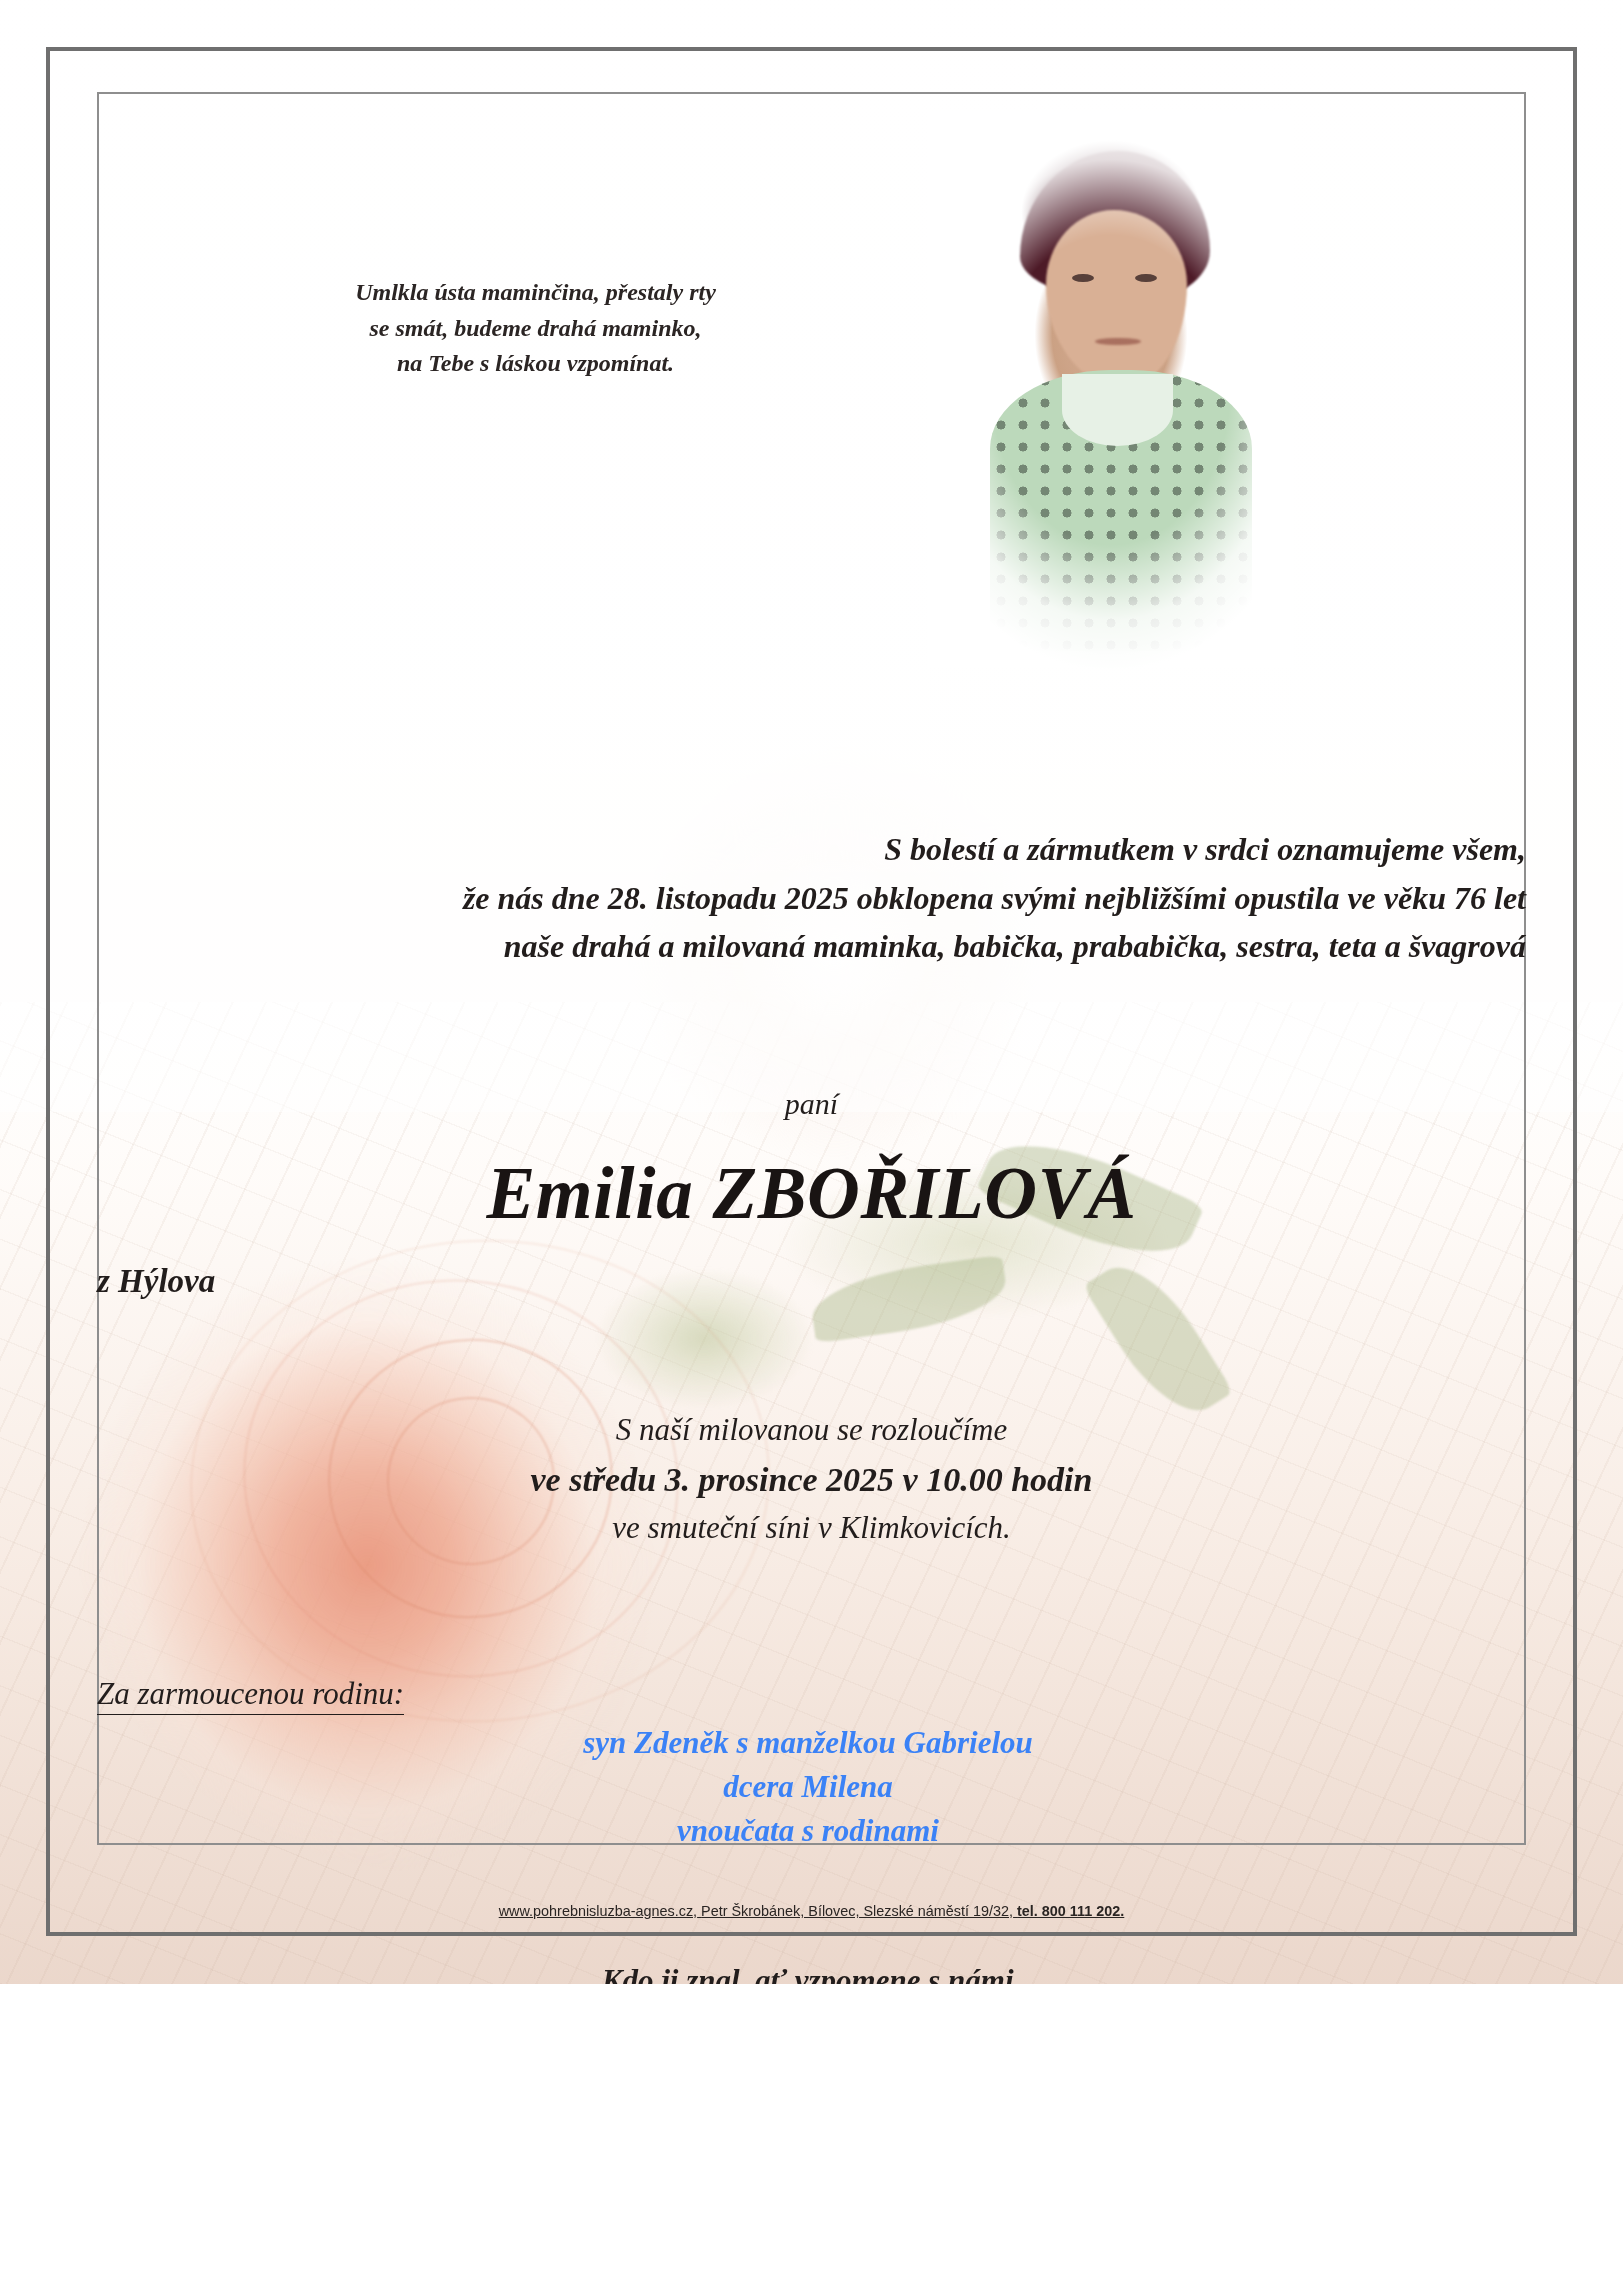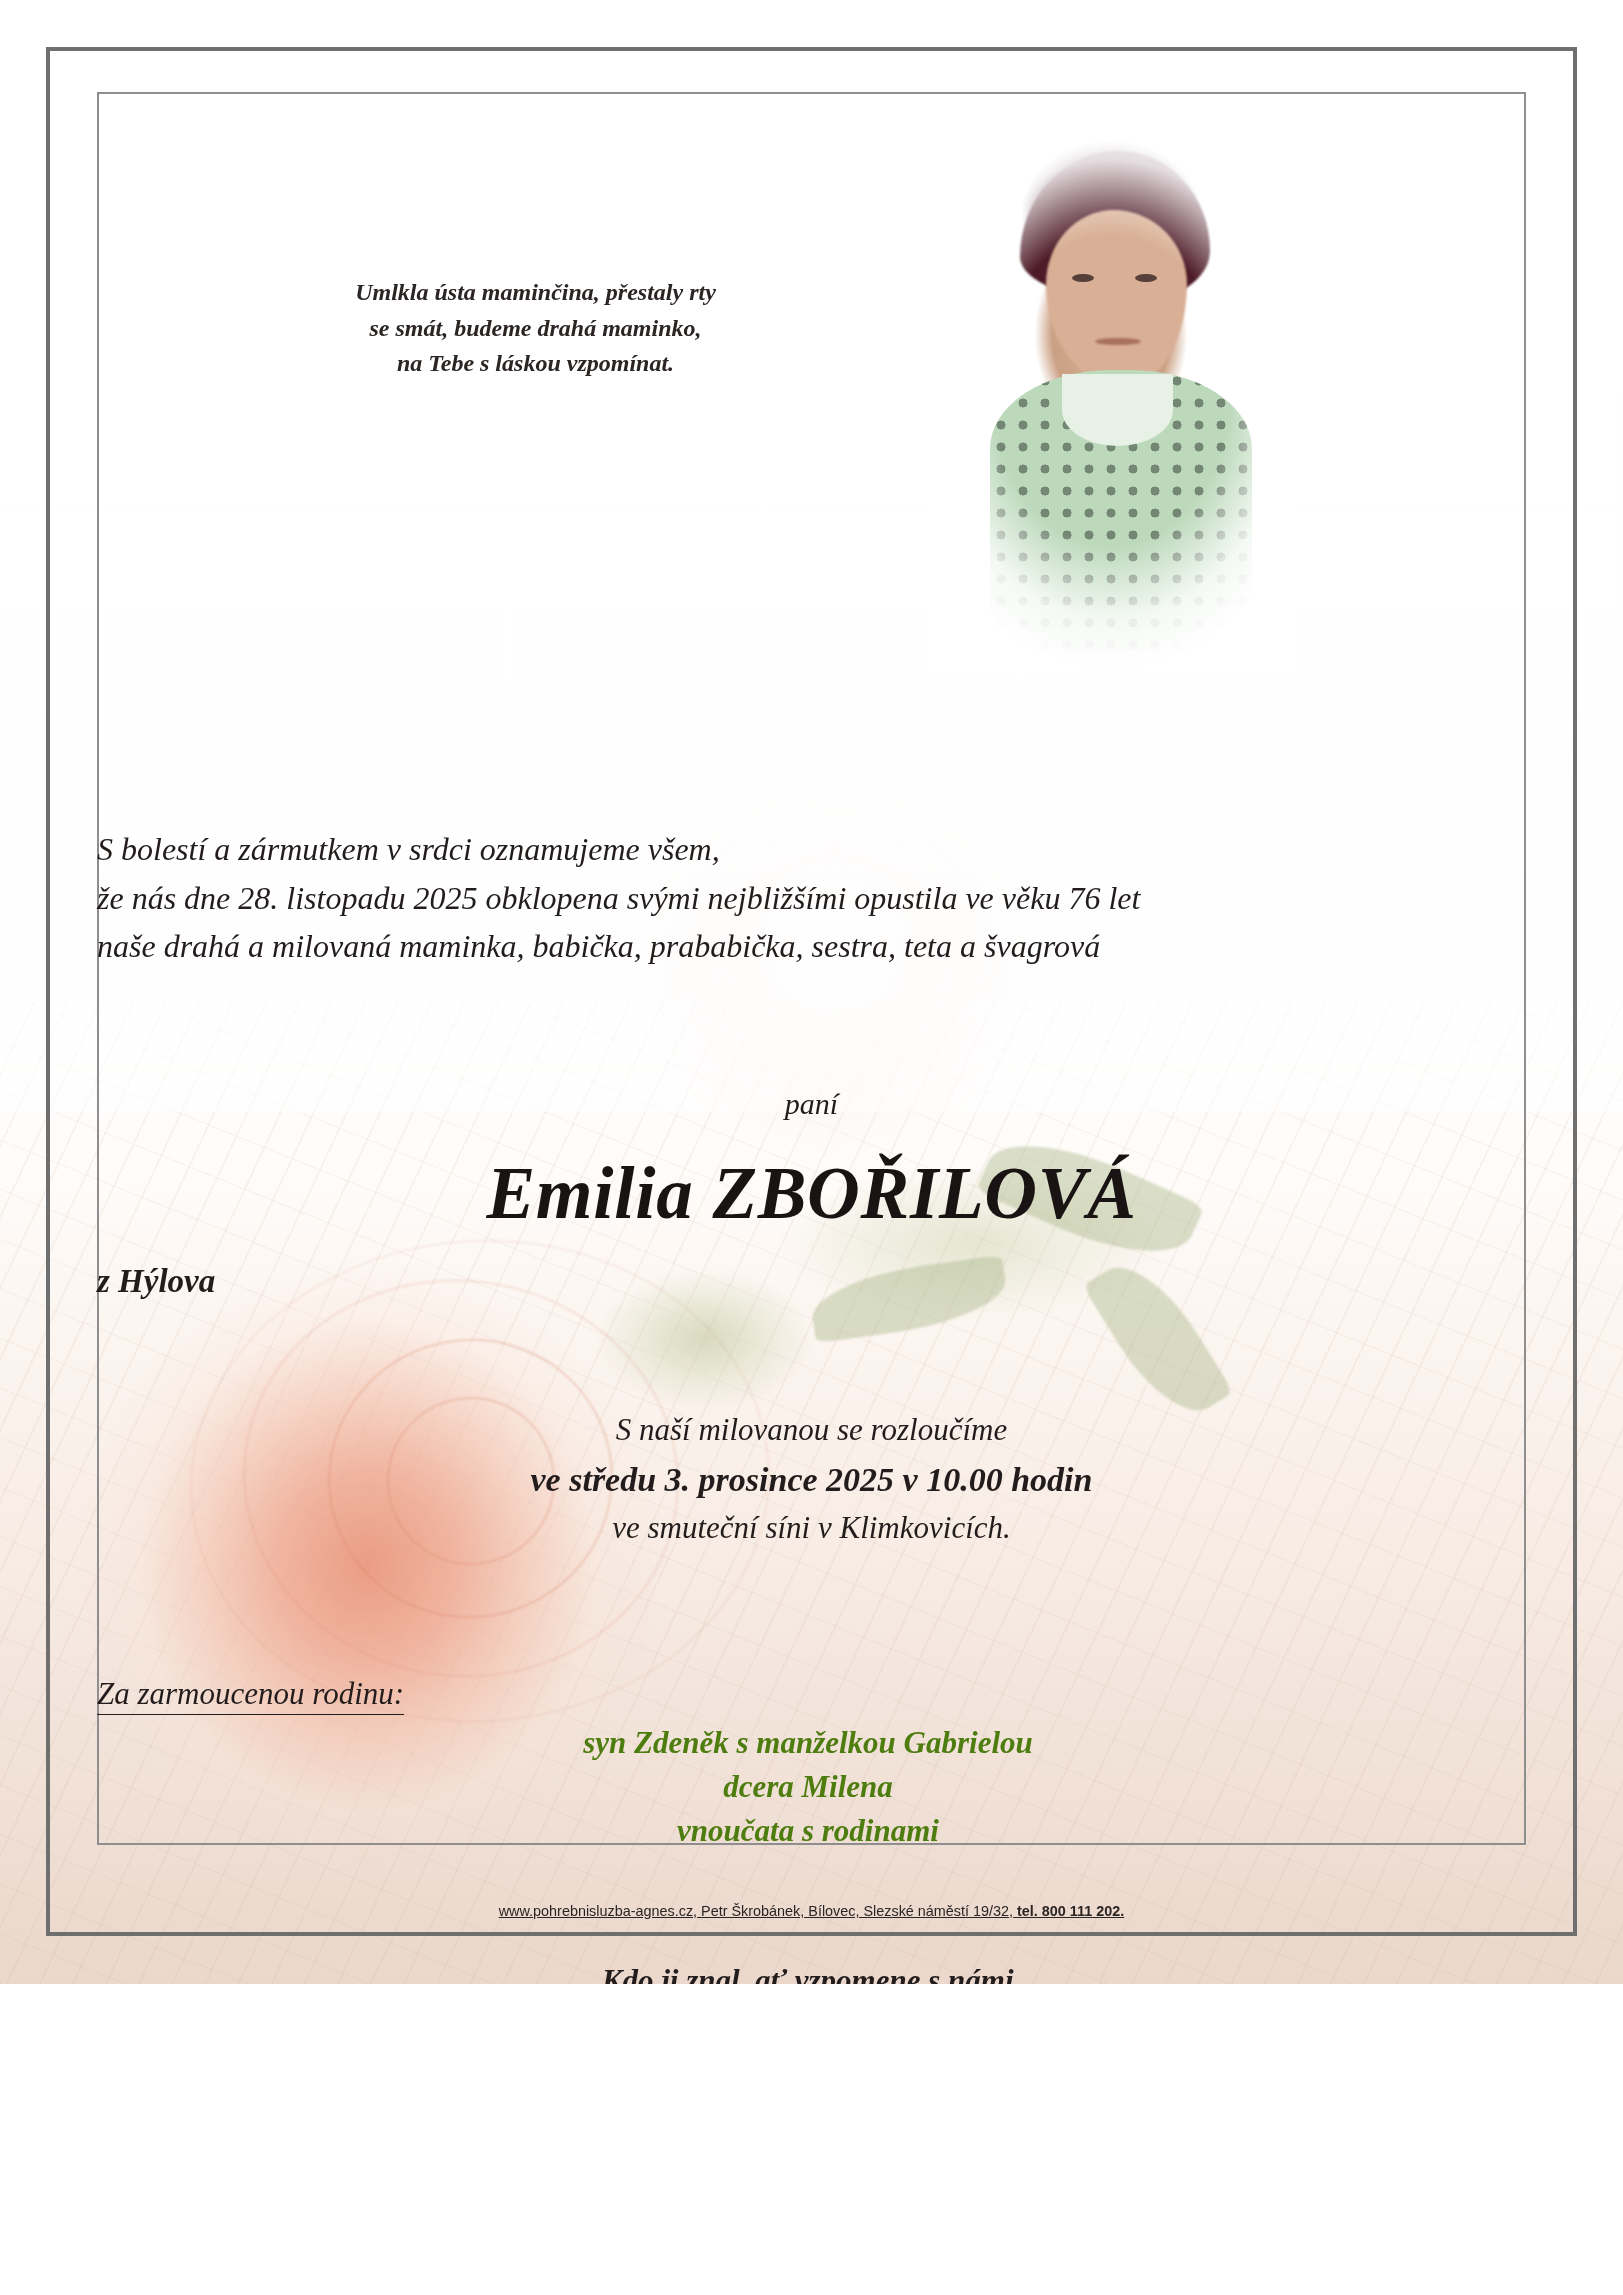--- a/index.html
+++ b/index.html
@@ -216,25 +216,26 @@
     background: #e7f1e6;
     border-radius: 0 0 50% 50%;
     filter: blur(0.7px);
   }
 
   .announce {
     position: absolute;
     left: 0;
     right: 0;
     top: 733px;
-    text-align: left;
+    text-align: right;
     font-style: italic;
     font-size: 32px;
     line-height: 1.52;
     color: #221d1c;
+    font-weight: bold;
   }
 
   .pani {
     position: absolute;
     left: 0; right: 0;
     top: 995px;
     text-align: center;
     font-style: italic;
     font-size: 30px;
     color: #221d1c;
@@ -293,21 +294,21 @@
   }
   .family-list {
     position: absolute;
     left: 0; right: 7px;
     top: 1629px;
     text-align: center;
     font-style: italic;
     font-weight: bold;
     font-size: 31px;
     line-height: 1.42;
-    color: #4d7c0f;
+    color: #3b82f6;
   }
 
   .closing {
     position: absolute;
     left: 0; right: 0;
     top: 1871px;
     text-align: center;
     font-style: italic;
     font-weight: bold;
     font-size: 31px;

